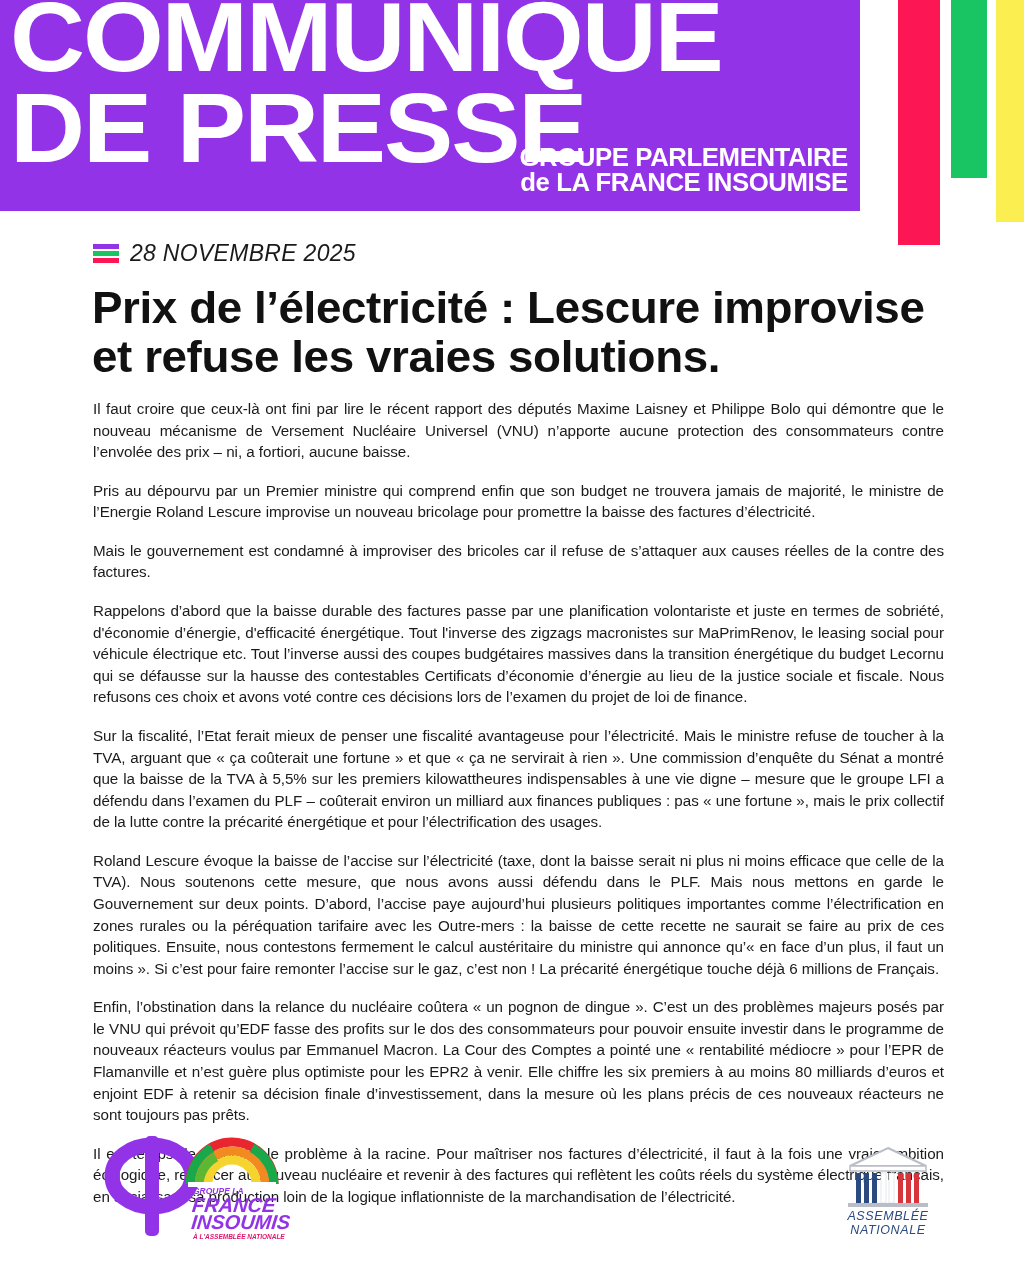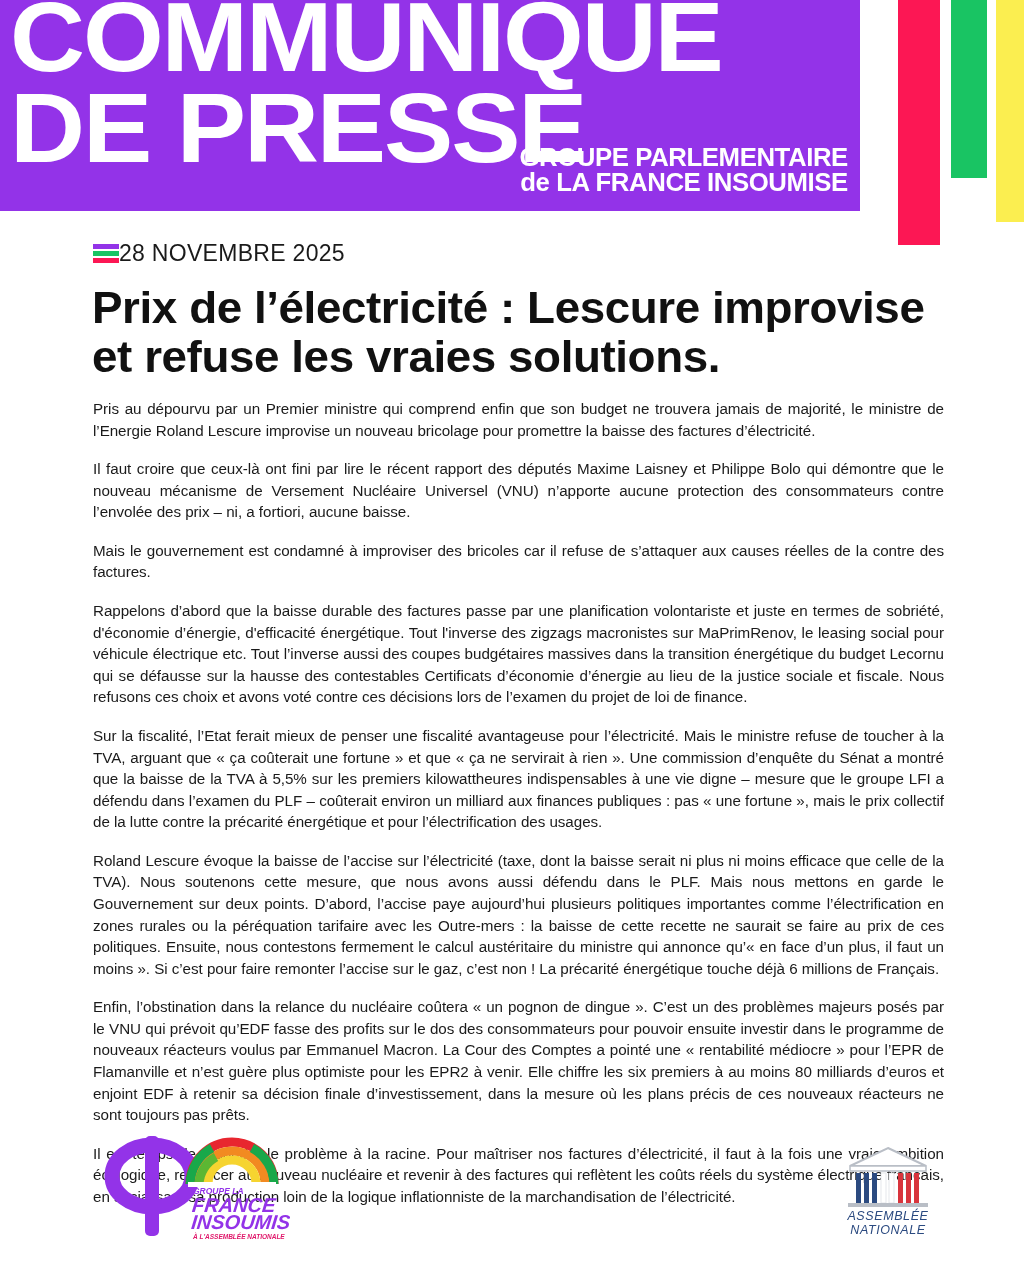--- a/index.html
+++ b/index.html
@@ -79,20 +79,22 @@
   .bar-green  { left: 951px;  width: 36px; height: 178px; background: #19c463; }
   .bar-yellow { left: 996px;  width: 28px; height: 222px; background: #fbee50; }
 
   
   .date-row {
     position: absolute;
     left: 93px;
     top: 240px;
     display: flex;
     align-items: center;
+    gap: 11px;
+    font-style: italic;
   }
   .date-icon {
     display: flex;
     flex-direction: column;
     gap: 2px;
     width: 26px;
   }
   .date-icon span { display: block; height: 5px; width: 100%; }
   .date-icon .s1 { background: #9333e8; }
   .date-icon .s2 { background: #19c463; }
@@ -188,22 +190,22 @@
         <span class="s2"></span>
         <span class="s3"></span>
     </span>
     <span class="date-text">28 NOVEMBRE 2025</span>
   </div>
 
   <h1 class="doc-title">Prix de l’électricité : Lescure improvise
 et refuse les vraies solutions.</h1>
 
   <div class="body-copy">
+    <p>Il faut croire que ceux-là ont fini par lire le récent rapport des députés Maxime Laisney et Philippe Bolo qui démontre que le nouveau mécanisme de Versement Nucléaire Universel (VNU) n’apporte aucune protection des consommateurs contre l’envolée des prix – ni, a fortiori, aucune baisse.</p>
     <p>Pris au dépourvu par un Premier ministre qui comprend enfin que son budget ne trouvera jamais de majorité, le ministre de l’Energie Roland Lescure improvise un nouveau bricolage pour promettre la baisse des factures d’électricité.</p>
-    <p>Il faut croire que ceux-là ont fini par lire le récent rapport des députés Maxime Laisney et Philippe Bolo qui démontre que le nouveau mécanisme de Versement Nucléaire Universel (VNU) n’apporte aucune protection des consommateurs contre l’envolée des prix – ni, a fortiori, aucune baisse.</p>
     <p>Mais le gouvernement est condamné à improviser des bricoles car il refuse de s’attaquer aux causes réelles de la contre des factures.</p>
     <p>Rappelons d’abord que la baisse durable des factures passe par une planification volontariste et juste en termes de sobriété, d'économie d’énergie, d'efficacité énergétique. Tout l'inverse des zigzags macronistes sur MaPrimRenov, le leasing social pour véhicule électrique etc. Tout l’inverse aussi des coupes budgétaires massives dans la transition énergétique du budget Lecornu qui se défausse sur la hausse des contestables Certificats d’économie d’énergie au lieu de la justice sociale et fiscale. Nous refusons ces choix et avons voté contre ces décisions lors de l’examen du projet de loi de finance.</p>
     <p>Sur la fiscalité, l’Etat ferait mieux de penser une fiscalité avantageuse pour l’électricité. Mais le ministre refuse de toucher à la TVA, arguant que « ça coûterait une fortune » et que « ça ne servirait à rien ». Une commission d’enquête du Sénat a montré que la baisse de la TVA à 5,5% sur les premiers kilowattheures indispensables à une vie digne – mesure que le groupe LFI a défendu dans l’examen du PLF – coûterait environ un milliard aux finances publiques : pas « une fortune », mais le prix collectif de la lutte contre la précarité énergétique et pour l’électrification des usages.</p>
     <p>Roland Lescure évoque la baisse de l’accise sur l’électricité (taxe, dont la baisse serait ni plus ni moins efficace que celle de la TVA). Nous soutenons cette mesure, que nous avons aussi défendu dans le PLF. Mais nous mettons en garde le Gouvernement sur deux points. D’abord, l’accise paye aujourd’hui plusieurs politiques importantes comme l’électrification en zones rurales ou la péréquation tarifaire avec les Outre-mers : la baisse de cette recette ne saurait se faire au prix de ces politiques. Ensuite, nous contestons fermement le calcul austéritaire du ministre qui annonce qu’« en face d’un plus, il faut un moins ». Si c’est pour faire remonter l’accise sur le gaz, c’est non ! La précarité énergétique touche déjà 6 millions de Français.</p>
     <p>Enfin, l’obstination dans la relance du nucléaire coûtera « un pognon de dingue ». C’est un des problèmes majeurs posés par le VNU qui prévoit qu’EDF fasse des profits sur le dos des consommateurs pour pouvoir ensuite investir dans le programme de nouveaux réacteurs voulus par Emmanuel Macron. La Cour des Comptes a pointé une « rentabilité médiocre » pour l’EPR de Flamanville et n’est guère plus optimiste pour les EPR2 à venir. Elle chiffre les six premiers à au moins 80 milliards d’euros et enjoint EDF à retenir sa décision finale d’investissement, dans la mesure où les plans précis de ces nouveaux réacteurs ne sont toujours pas prêts.</p>
     <p>Il est temps de résoudre le problème à la racine. Pour maîtriser nos factures d’électricité, il faut à la fois une vraie ambition écologique, renoncer au nouveau nucléaire et revenir à des factures qui reflètent les coûts réels du système électrique français, en socialisant sa production loin de la logique inflationniste de la marchandisation de l’électricité.</p>
   </div>
 
   <div class="footer">
 

